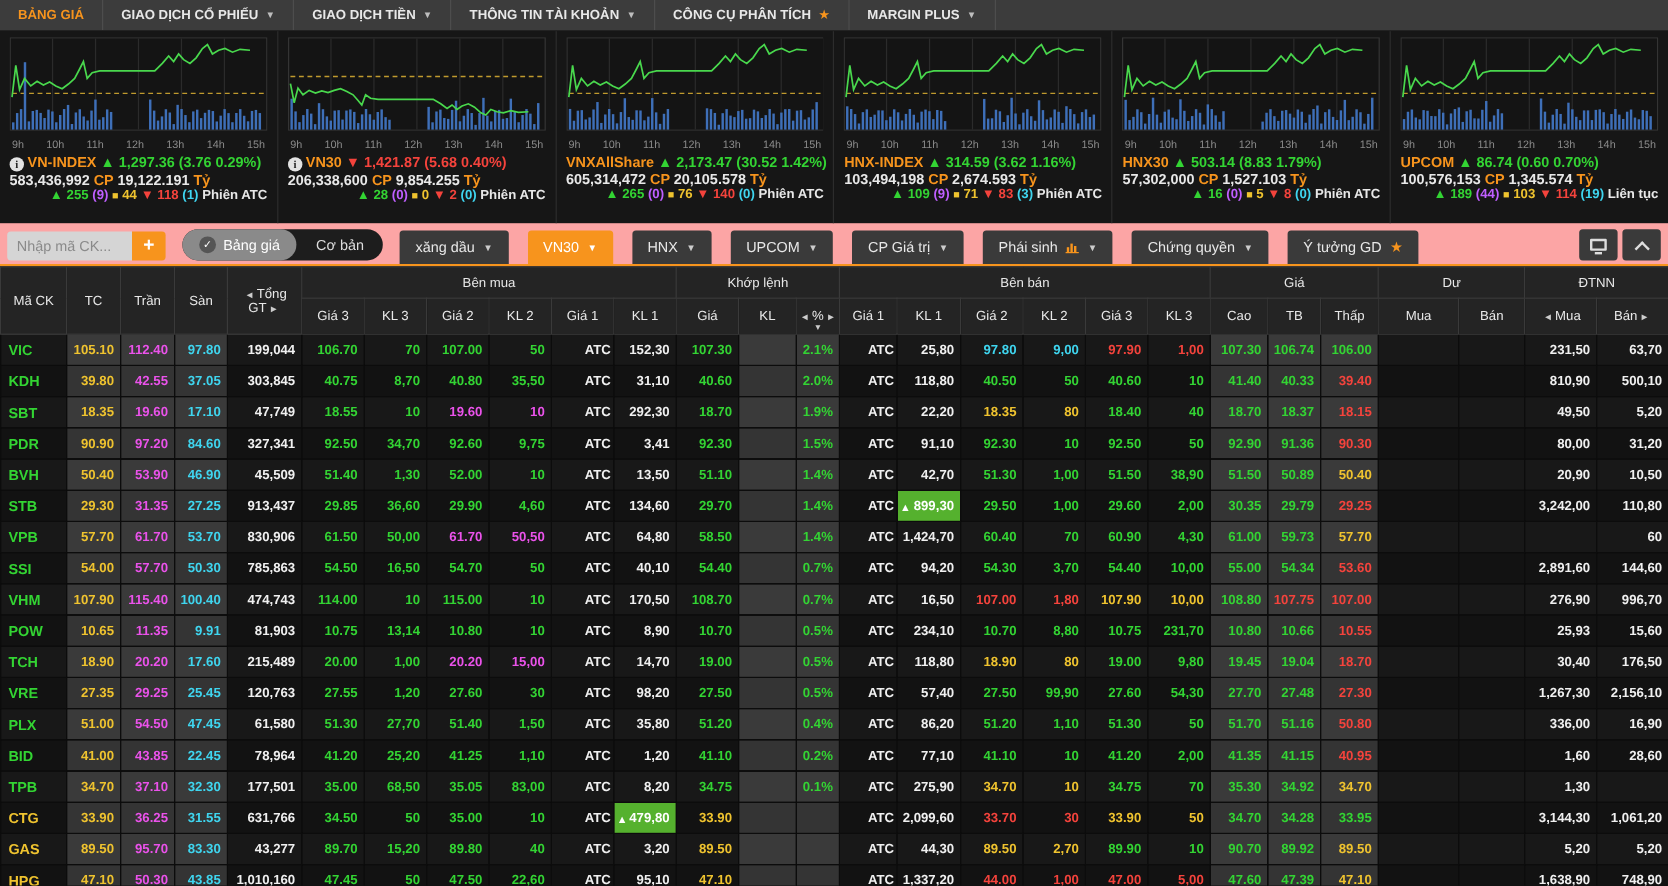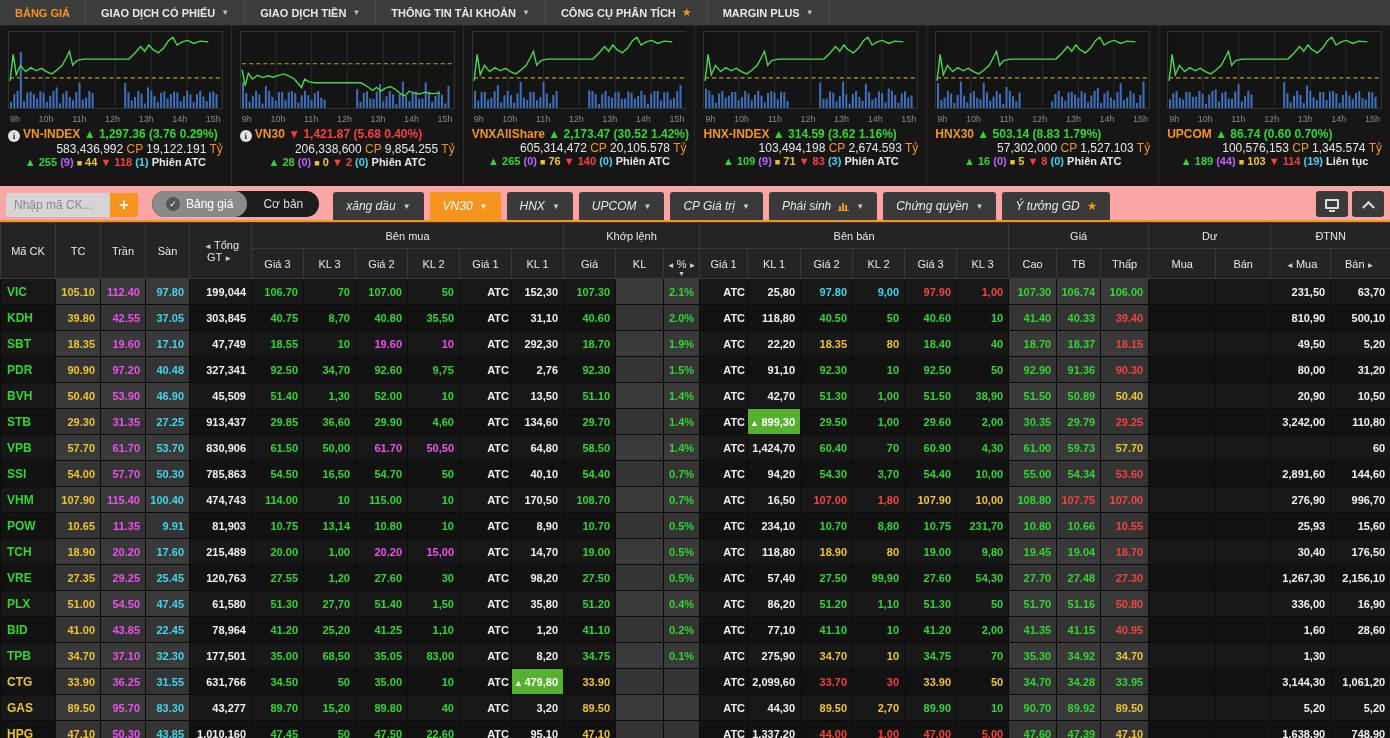--- a/index.html
+++ b/index.html
@@ -11,22 +11,22 @@
   .nav-item.active { color:#f7941d; }
   .nav-caret { font-size:8px; color:#bdbdbd; }
   .nav-star { color:#f7941d; font-size:11px; }
 
   
   .panels { display:flex; height:160px; background:#161616; }
   .panel { flex:1 1 0; border-right:1px solid #2c2c2c; padding:5px 8px 0 8px; min-width:0; }
   .panel:last-child { border-right:none; }
   .xlabels { display:flex; justify-content:space-between; padding:0 2px; font-size:9px; color:#8a8a8a; height:13px; line-height:13px; }
   .stat1 { text-align:left; font-size:12px; font-weight:bold; margin-top:1px; white-space:nowrap; }
-  .stat2 { text-align:right; font-size:12px; font-weight:normal; white-space:nowrap; }
-  .stat3 { text-align:center; font-size:11px; font-weight:bold; white-space:nowrap; }
+  .stat2 { text-align:left; font-size:12px; font-weight:bold; white-space:nowrap; }
+  .stat3 { text-align:right; font-size:11px; font-weight:bold; white-space:nowrap; }
   .iname { color:#f7941d; cursor:pointer; }
   .up-t  { color:#33d433; }
   .down-t{ color:#f4433c; }
   .wh    { color:#e8e8e8; }
   .or    { color:#f7941d; }
   .vio   { color:#bf5fff; }
   .cy    { color:#3fd5ef; }
   .yel   { color:#efc32f; }
   .info-icon { display:inline-flex; align-items:center; justify-content:center; width:12px; height:12px; border-radius:50%; background:#e3e3e3; color:#222; font-size:9px; font-weight:bold; font-family:"Liberation Serif",serif; margin-right:3px; vertical-align:-1px; cursor:pointer; }
   .sq { font-size:9px; }
@@ -34,21 +34,21 @@
   
   .toolbar { display:flex; align-items:flex-end; height:36px; background:#fca5a5; border-bottom:2px solid #f7941d; padding:0 6px 0 6px; gap:6px; }
   .sym-wrap { display:flex; margin-bottom:3px; }
   .sym-input { width:104px; height:24px; border:none; outline:none; background:#d5d5d5; border-radius:3px 0 0 3px; padding:0 8px; font-size:12px; color:#333; }
   .sym-input::placeholder { color:#8a8a8a; }
   .add-btn { width:28px; height:24px; background:#f7941d; color:#fff; border:none; border-radius:0 3px 3px 0; font-size:16px; font-weight:bold; cursor:pointer; line-height:22px; }
   .pill { display:flex; align-items:center; background:#1d1d1d; border-radius:13px; height:26px; margin:0 8px 3px 8px; }
   .pill-on { display:flex; align-items:center; gap:6px; background:#8a8a8a; color:#fff; border-radius:13px; height:26px; padding:0 14px; font-size:12px; cursor:pointer; }
   .check-circle { display:inline-flex; align-items:center; justify-content:center; width:14px; height:14px; border-radius:50%; background:#555; color:#fff; font-size:9px; }
   .pill-off { color:#ddd; font-size:12px; padding:0 16px; cursor:pointer; }
-  .tabs { display:flex; align-items:flex-end; gap:6px;font-style:italic; }
+  .tabs { display:flex; align-items:flex-end; gap:16px; }
   .tab { display:flex; align-items:center; gap:7px; height:28px; padding:0 13px; background:#3a3a3a; color:#e8e8e8; font-size:12px; border-radius:3px 3px 0 0; cursor:pointer; white-space:nowrap; }
   .tab.active { background:#f7941d; color:#fff; }
   .tab .nav-caret { color:#ccc; }
   .tab.active .nav-caret { color:#fff; }
   .tab-star { color:#f7941d; }
   .chart-ico { display:inline-block; width:11px; height:9px; border-bottom:1px solid #f7941d; position:relative; }
   .chart-ico i { position:absolute; bottom:0; width:2px; background:#f7941d; }
   .chart-ico i:nth-child(1){ left:1px; height:4px; }
   .chart-ico i:nth-child(2){ left:4px; height:7px; }
   .chart-ico i:nth-child(3){ left:7px; height:5px; }
@@ -798,28 +798,28 @@
         <td class="down lt">18.15</td>
         <td></td>
         <td></td>
         <td class="white">49,50</td>
         <td class="white">5,20</td>
       </tr>
       <tr class="odd">
         <td class="up tik">PDR</td>
         <td class="ref lt">90.90</td>
         <td class="ceil lt">97.20</td>
-        <td class="floor lt">40.48</td>
+        <td class="floor lt">84.60</td>
         <td class="white">327,341</td>
         <td class="up">92.50</td>
         <td class="up">34,70</td>
         <td class="up">92.60</td>
         <td class="up">9,75</td>
         <td class="white center">ATC</td>
-        <td class="white">2,76</td>
+        <td class="white">3,41</td>
         <td class="up">92.30</td>
         <td class="lt"></td>
         <td class="up lt">1.5%</td>
         <td class="white center">ATC</td>
         <td class="white">91,10</td>
         <td class="up">92.30</td>
         <td class="up">10</td>
         <td class="up">92.50</td>
         <td class="up">50</td>
         <td class="up lt">92.90</td>

